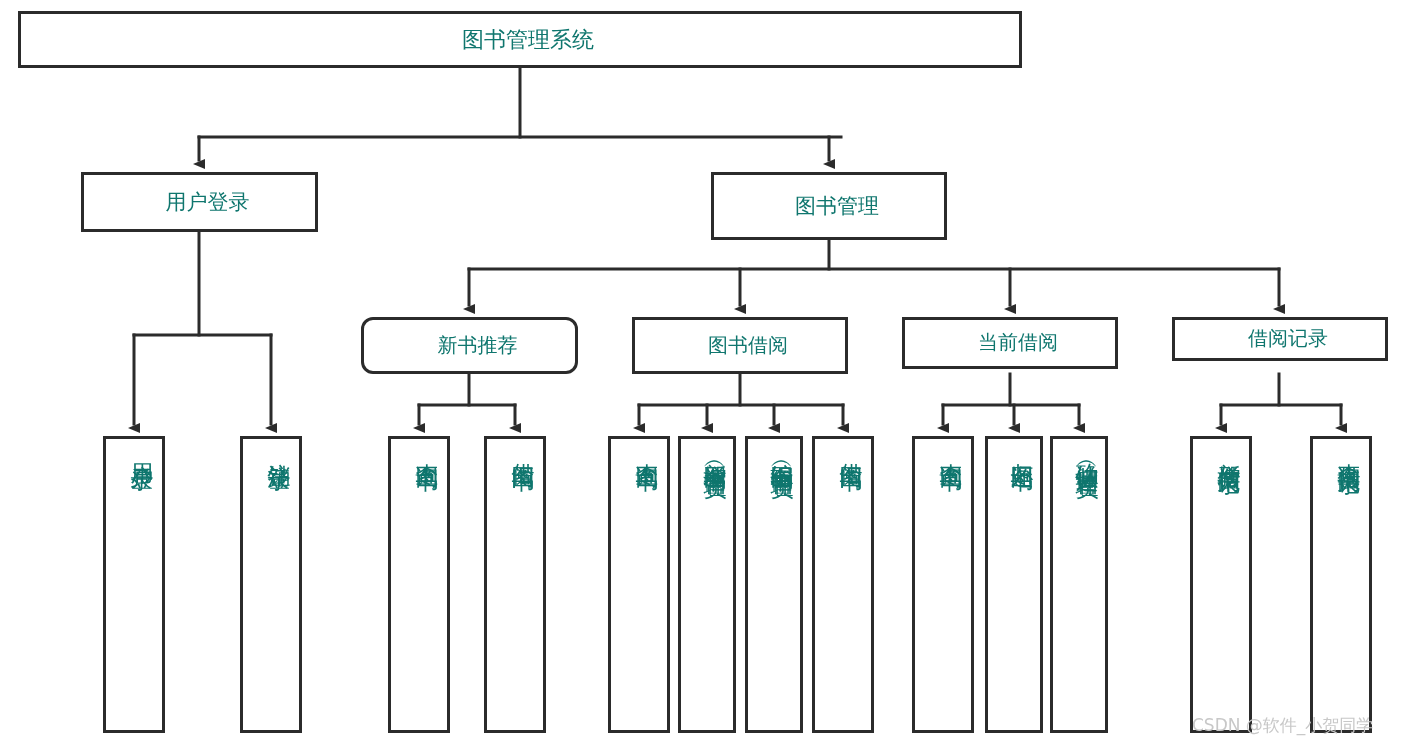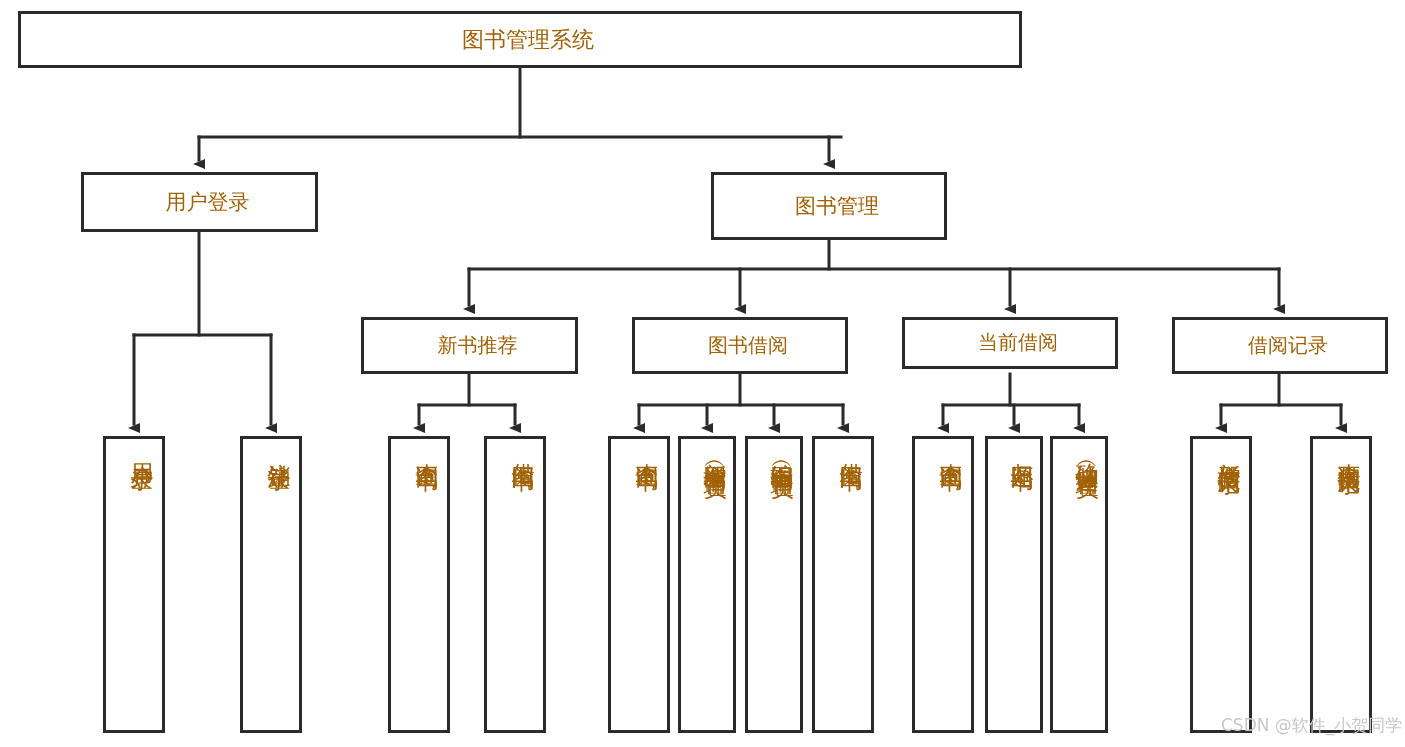--- a/index.html
+++ b/index.html
@@ -16,21 +16,21 @@
     overflow: hidden;
   }
   .node {
     position: absolute;
     box-sizing: border-box;
     border: 3px solid #2b2b2b;
     background: #ffffff;
     display: flex;
     align-items: center;
     justify-content: center;
-    color: #a16207;
+    color: #0f766e;
     padding-left: 16px;
   }
   .node-label {
     line-height: 1.18;
     text-align: center;
     white-space: pre;
   }
   .level0 { font-size: 22px; }
   .level1 { font-size: 21px; }
   .level2 { font-size: 20px; }
@@ -62,21 +62,20 @@
     stroke-linecap: square;
   }
   .watermark {
     position: absolute;
     left: 1192px;
     top: 714px;
     font-size: 17px;
     color: #c8c8c8;
     white-space: nowrap;
     font-family: "DejaVu Sans", "Liberation Sans", sans-serif;
-    margin-left: 29px;
   }
 </style>
 </head>
 <body>
 
 <div id="canvas">
 
   <svg class="edges" viewBox="0 0 1405 747">
     <defs>
       <marker id="arrow" markerWidth="10" markerHeight="12" refX="1" refY="6" orient="auto" markerUnits="userSpaceOnUse">
@@ -129,30 +128,30 @@
     <span class="node-label">图书管理系统</span>
   </div>
 
   <div class="node level1" style="left:81px; top:172px; width:237px; height:60px;">
     <span class="node-label">用户登录</span>
   </div>
   <div class="node level1" style="left:711px; top:172px; width:236px; height:68px;">
     <span class="node-label">图书管理</span>
   </div>
 
-  <div class="node level2" style="left:361px; top:317px; width:217px; height:57px;">
+  <div class="node level2" style="left:361px; top:317px; width:217px; height:57px;border-radius:12px;">
     <span class="node-label">新书推荐</span>
   </div>
   <div class="node level2" style="left:632px; top:317px; width:216px; height:57px;">
     <span class="node-label">图书借阅</span>
   </div>
   <div class="node level2" style="left:902px; top:317px; width:216px; height:52px;">
     <span class="node-label">当前借阅</span>
   </div>
-  <div class="node level2" style="left:1172px; top:317px; width:216px; height:57px;">
+  <div class="node level2" style="left:1172px; top:317px; width:216px; height:44px;">
     <span class="node-label">借阅记录</span>
   </div>
 
   <div class="node leaf" style="left:103px; top:436px; width:62px; height:297px;">
     <span class="node-label">用户登录</span>
   </div>
   <div class="node leaf" style="left:240px; top:436px; width:62px; height:297px;">
     <span class="node-label">注销登录</span>
   </div>
   <div class="node leaf" style="left:388px; top:436px; width:62px; height:297px;">

